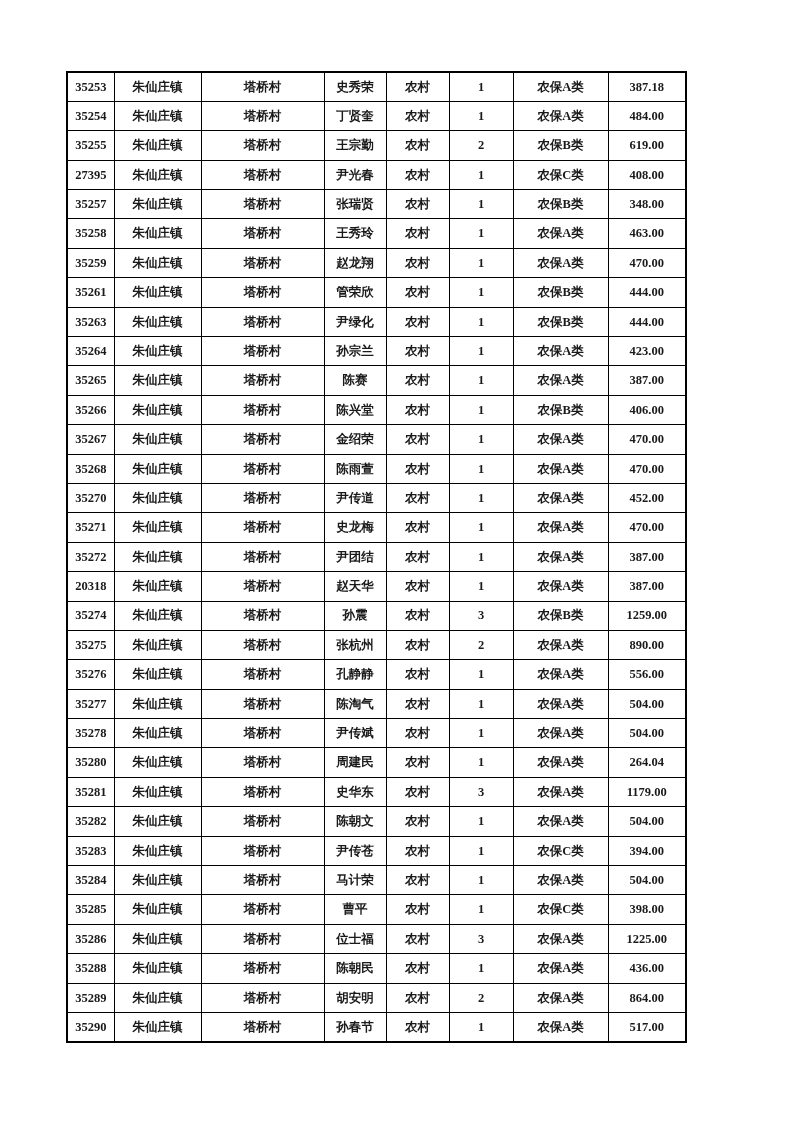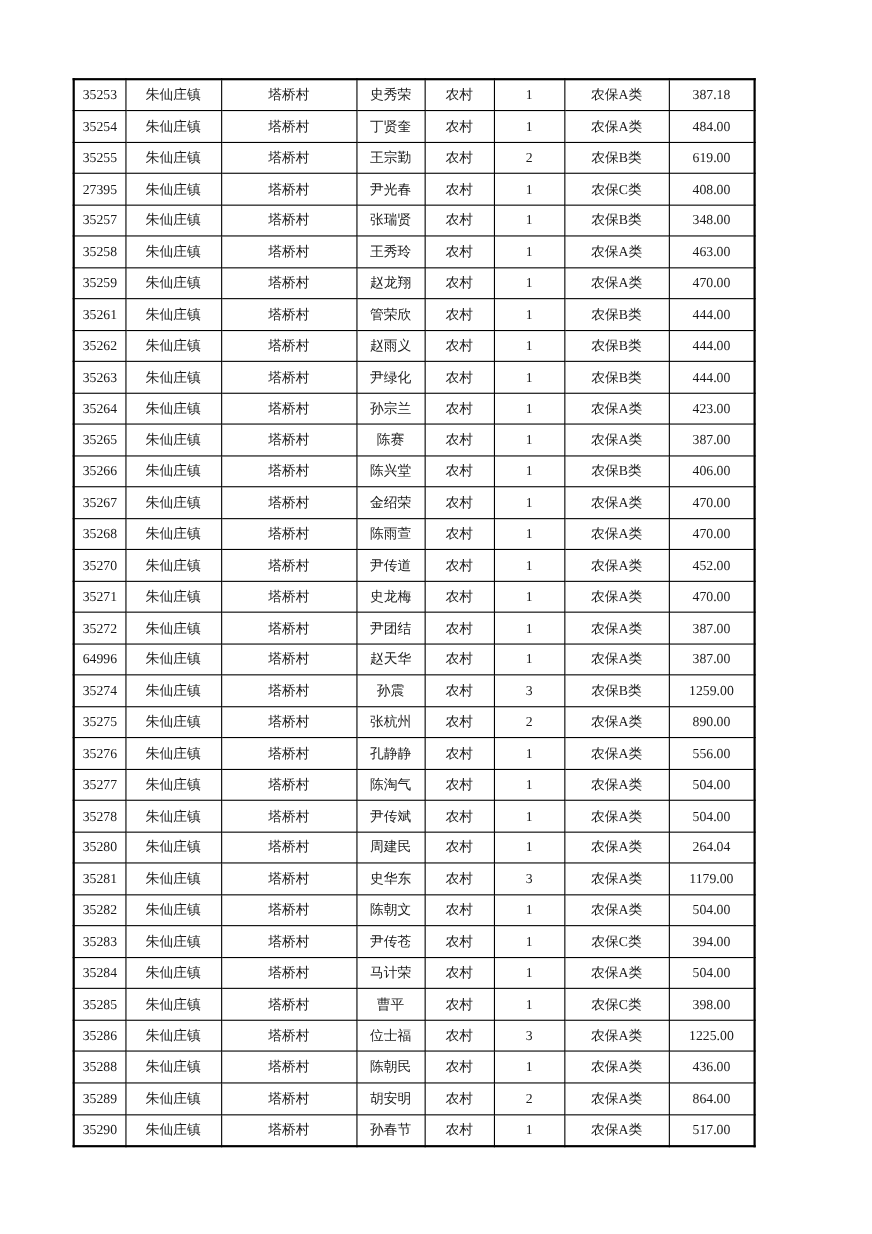--- a/index.html
+++ b/index.html
@@ -13,20 +13,21 @@
     height: 1122px;
     background: var(--page-bg);
     font-family: "Liberation Serif", "DejaVu Serif", serif;
   }
   .page {
     position: relative;
     width: 793px;
     height: 1122px;
     background: var(--page-bg);
     overflow: hidden;
+    font-weight: bold;
   }
   table.data-table {
     position: absolute;
     left: 66px;
     top: 71px;
     width: 619px;
     height: 972px;
     border-collapse: collapse;
     table-layout: fixed;
     border: 2px solid var(--border-color);
@@ -142,40 +143,30 @@
           <td>35261</td>
           <td>朱仙庄镇</td>
           <td>塔桥村</td>
           <td>管荣欣</td>
           <td>农村</td>
           <td>1</td>
           <td>农保B类</td>
           <td>444.00</td>
         </tr>
         <tr>
-          <td>35262</td>
-          <td>朱仙庄镇</td>
-          <td>塔桥村</td>
-          <td>赵雨义</td>
+          <td>35263</td>
+          <td>朱仙庄镇</td>
+          <td>塔桥村</td>
+          <td>尹绿化</td>
           <td>农村</td>
           <td>1</td>
           <td>农保B类</td>
           <td>444.00</td>
         </tr>
         <tr>
-          <td>35263</td>
-          <td>朱仙庄镇</td>
-          <td>塔桥村</td>
-          <td>尹绿化</td>
-          <td>农村</td>
-          <td>1</td>
-          <td>农保B类</td>
-          <td>444.00</td>
-        </tr>
-        <tr>
           <td>35264</td>
           <td>朱仙庄镇</td>
           <td>塔桥村</td>
           <td>孙宗兰</td>
           <td>农村</td>
           <td>1</td>
           <td>农保A类</td>
           <td>423.00</td>
         </tr>
         <tr>
@@ -242,21 +233,21 @@
           <td>35272</td>
           <td>朱仙庄镇</td>
           <td>塔桥村</td>
           <td>尹团结</td>
           <td>农村</td>
           <td>1</td>
           <td>农保A类</td>
           <td>387.00</td>
         </tr>
         <tr>
-          <td>64996</td>
+          <td>20318</td>
           <td>朱仙庄镇</td>
           <td>塔桥村</td>
           <td>赵天华</td>
           <td>农村</td>
           <td>1</td>
           <td>农保A类</td>
           <td>387.00</td>
         </tr>
         <tr>
           <td>35274</td>

